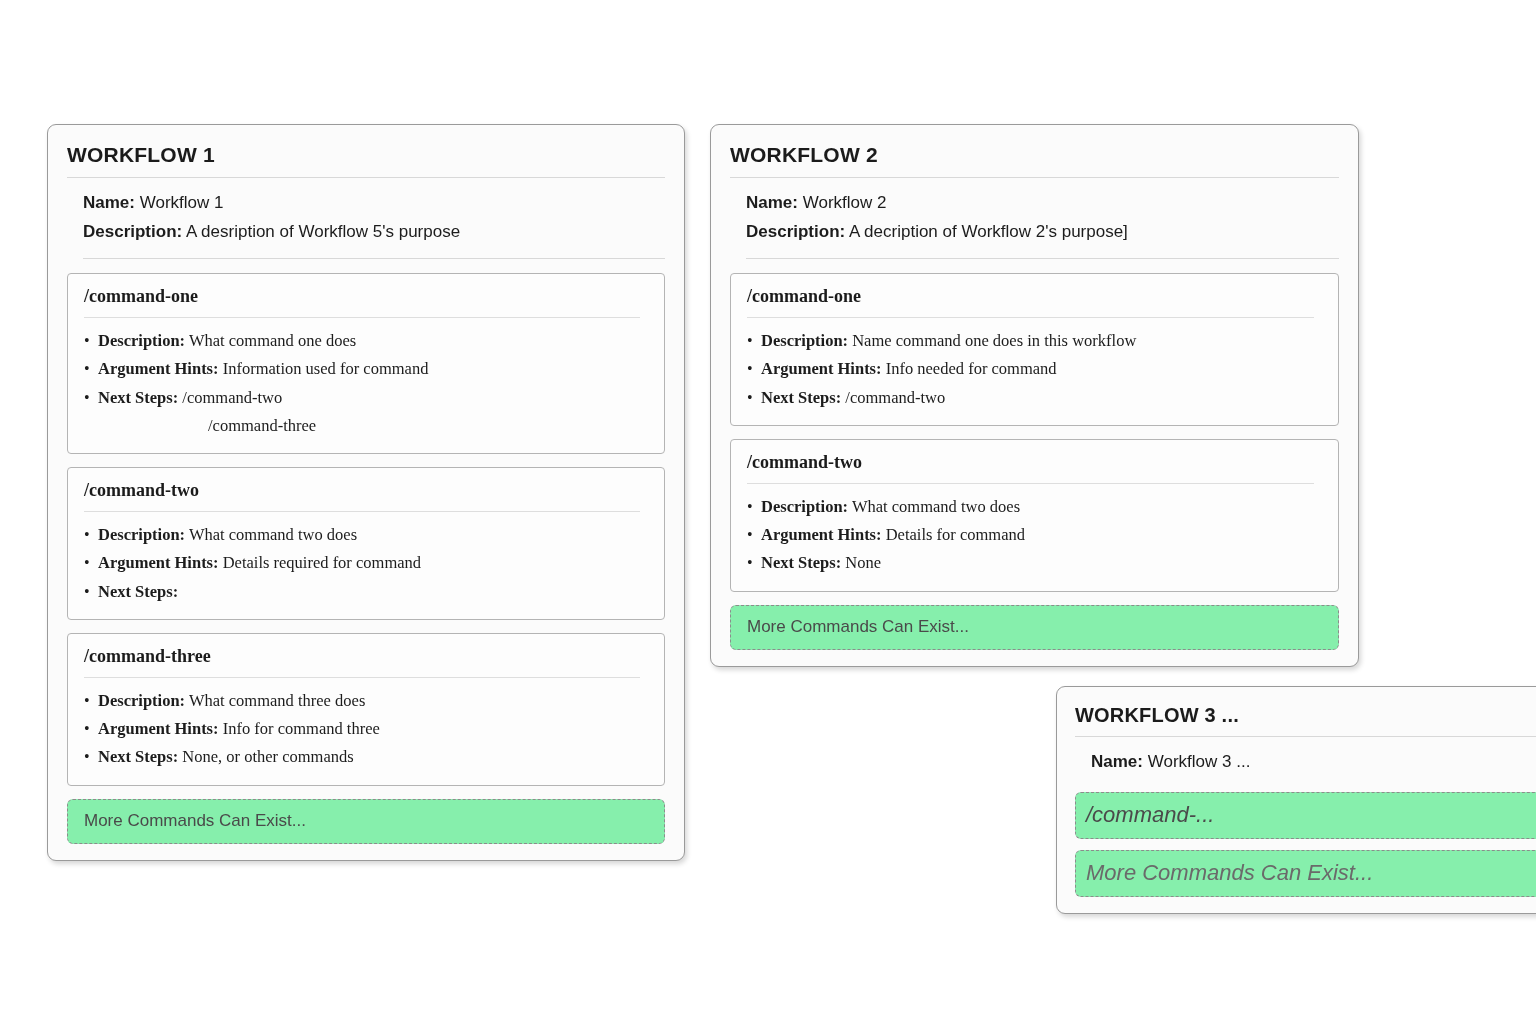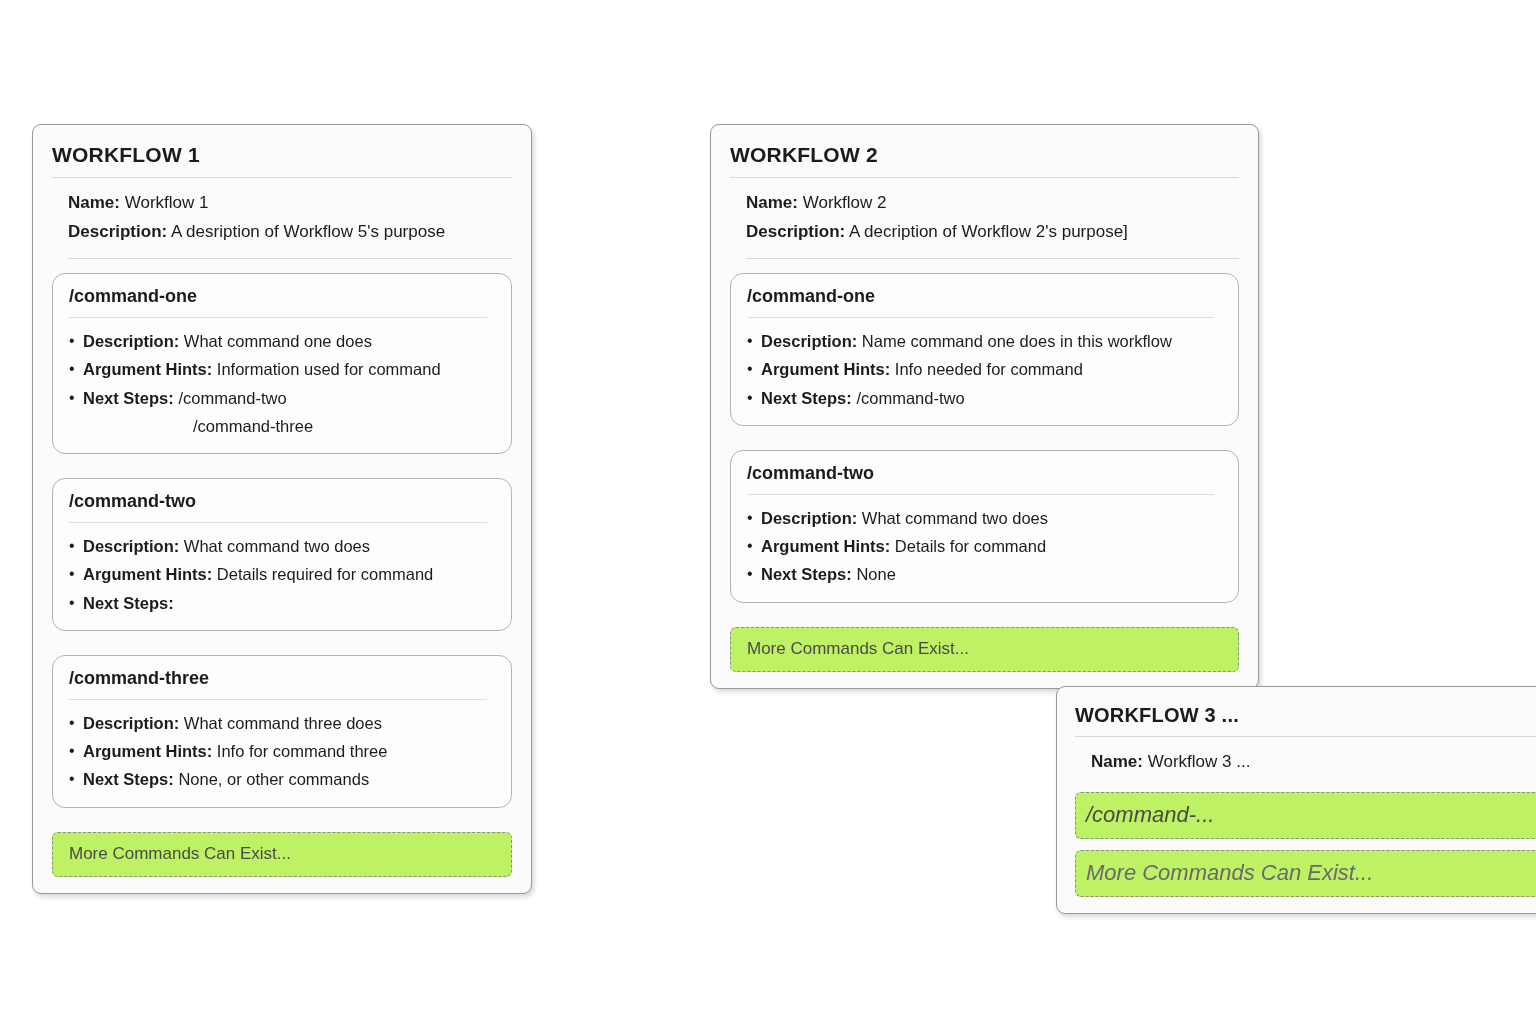--- a/index.html
+++ b/index.html
@@ -57,23 +57,24 @@
   }
   .lbl { font-weight: bold; }
 
   
   .cmd-list { padding-top: 14px; }
 
   .cmd-block {
     box-sizing: border-box;
     background: #fdfdfd;
     border: 1px solid #b4b4b4;
-    border-radius: 13px;
+    border-radius: 4px;
     padding: 12px 16px 13px 16px;
-    margin-bottom: 24px;
+    margin-bottom: 13px;
+    font-family: Liberation Serif, serif;
   }
 
   .cmd-name {
     font-size: 18px;
     font-weight: bold;
     color: #1b1b1b;
     line-height: 1.2;
     padding-bottom: 9px;
     margin-bottom: 9px;
     border-bottom: 1px solid #dedede;
@@ -103,31 +104,31 @@
     font-size: 16.5px;
     line-height: 1.72;
     color: #1c1c1c;
   }
 
   
   .dashed {
     box-sizing: border-box;
     border: 1.6px dashed #8c8c8c;
     border-radius: 6px;
-    background: #bef264;
+    background: #86efac;
     font-size: 17px;
     color: #4a4a4a;
     padding: 11px 16px 12px 16px;
   }
   .dashed.muted { color: #6a6a6a; }
 
   
-  #card-1 { left: 32px;  top: 124px;  width: 500px; }
-  
-  #card-2 { left: 710px; top: 124px;  width: 549px; }
+  #card-1 { left: 47px;  top: 124px;  width: 638px; }
+  
+  #card-2 { left: 710px; top: 124px;  width: 649px; }
   
   #card-3 { left: 1056px; top: 686px; width: 513px; }
 
   #card-3 .wf-card-inner { padding: 15px 18px 16px 18px; }
   #card-3 .wf-title { font-size: 20px; padding-bottom: 10px; }
   #card-3 .ph-stack > .dashed { margin-top: 11px; }
   #card-3 .dashed { font-size: 22px; padding: 9px 15px 10px 10px; font-style: italic; }
 </style>
 </head>
 <body>

